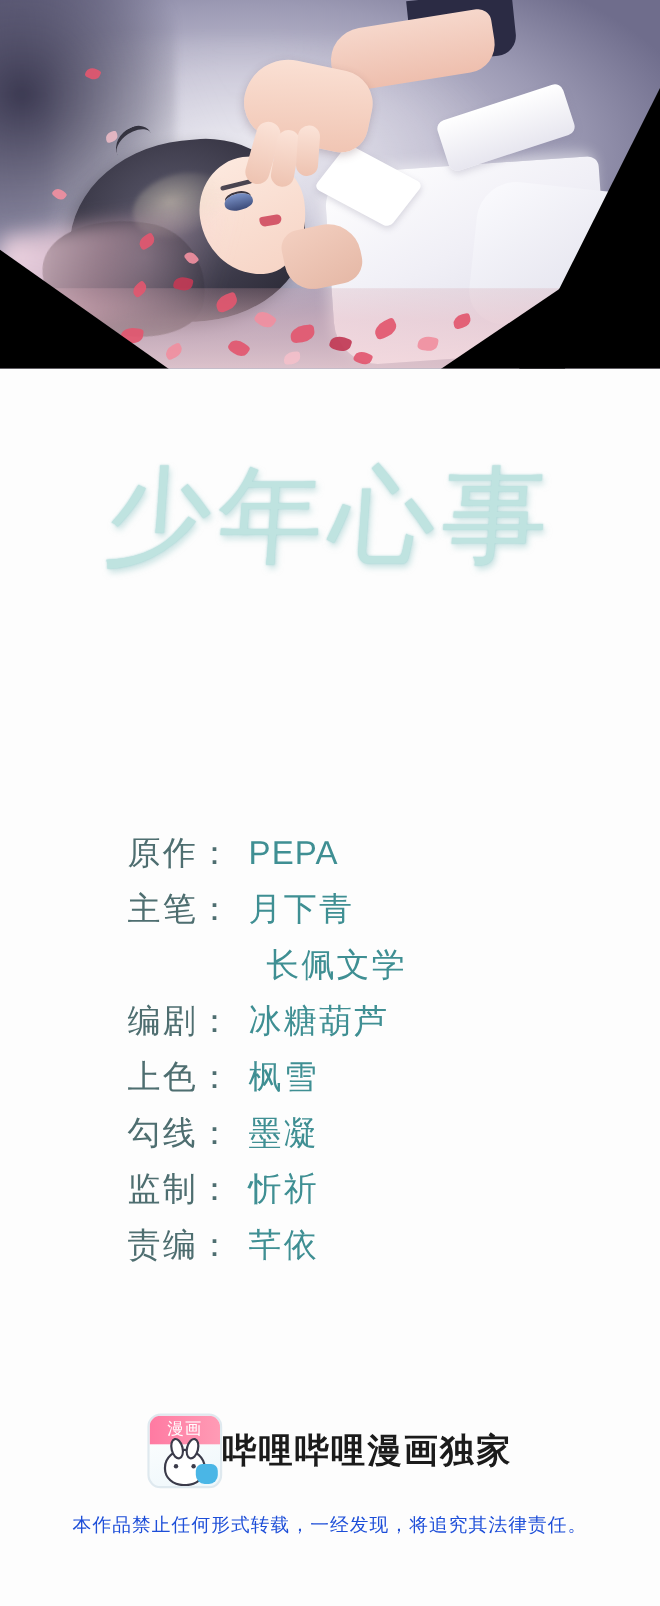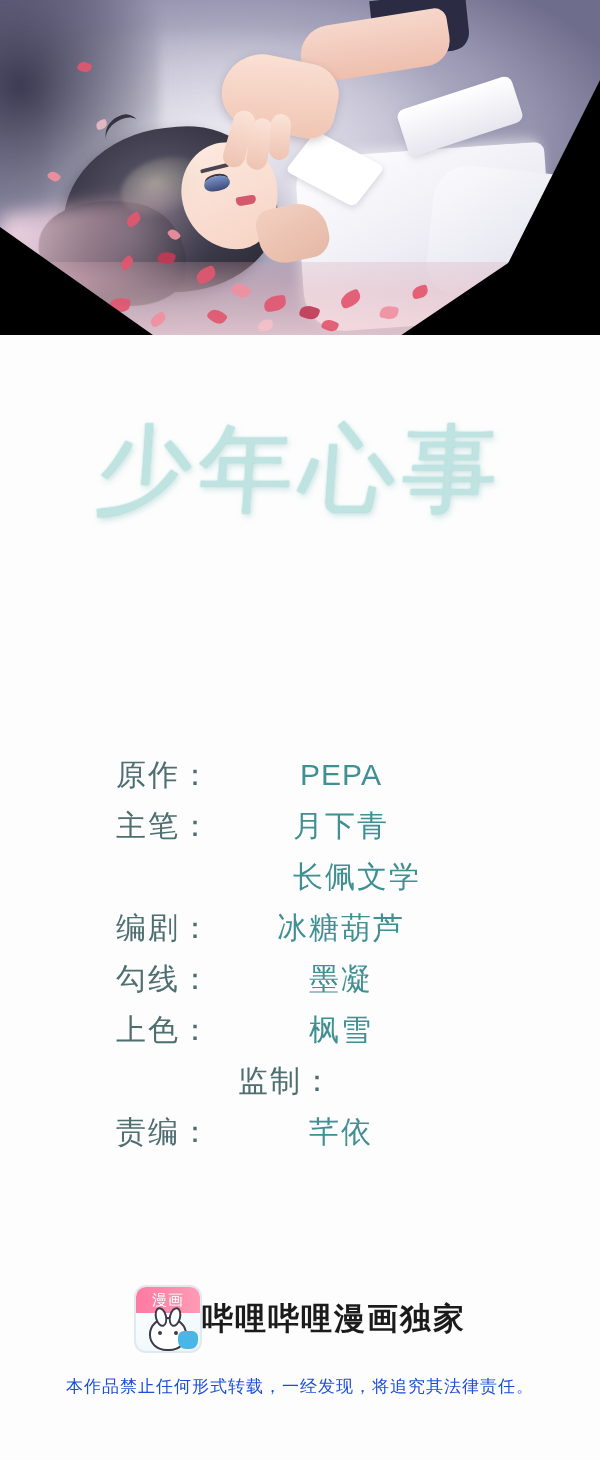--- a/index.html
+++ b/index.html
@@ -277,21 +277,21 @@
     letter-spacing: 2px;
     text-align: right;
     width: 150px;
   }
   .credit-value {
     font-family: "Liberation Serif", serif;
     font-size: 30px;
     color: #3f8f93;
     letter-spacing: 2px;
     width: 230px;
-    text-align: center;
+    text-align: left;
     padding-left: 14px;
   }
   .credit-value.latin {
     font-family: "Liberation Sans", sans-serif;
     letter-spacing: 1px;
   }
   .credit-row.continuation .credit-label { visibility: hidden; }
   .credit-row.continuation .credit-value { padding-left: 46px; }
 
   
@@ -457,29 +457,30 @@
     </div>
     <div class="credit-row continuation">
       <span class="credit-label"></span>
       <span class="credit-value">长佩文学</span>
     </div>
     <div class="credit-row">
       <span class="credit-label">编剧：</span>
       <span class="credit-value">冰糖葫芦</span>
     </div>
     <div class="credit-row">
+      <span class="credit-label">上色：</span>
+      <span class="credit-value">枫雪</span>
+    </div>
+    <div class="credit-row">
       <span class="credit-label">勾线：</span>
       <span class="credit-value">墨凝</span>
     </div>
     <div class="credit-row">
-      <span class="credit-label">上色：</span>
-      <span class="credit-value">枫雪</span>
-    </div>
-    <div class="credit-row">
       <span class="credit-label">监制：</span>
+      <span class="credit-value">忻祈</span>
     </div>
     <div class="credit-row">
       <span class="credit-label">责编：</span>
       <span class="credit-value">芊依</span>
     </div>
   </div>
 
   <div class="footer">
     <div class="brand-line">
       <div class="brand-badge">

